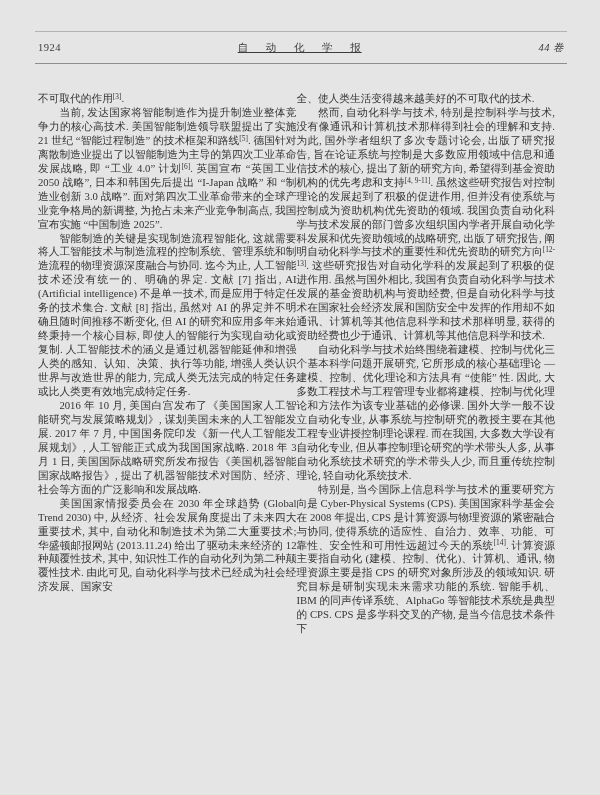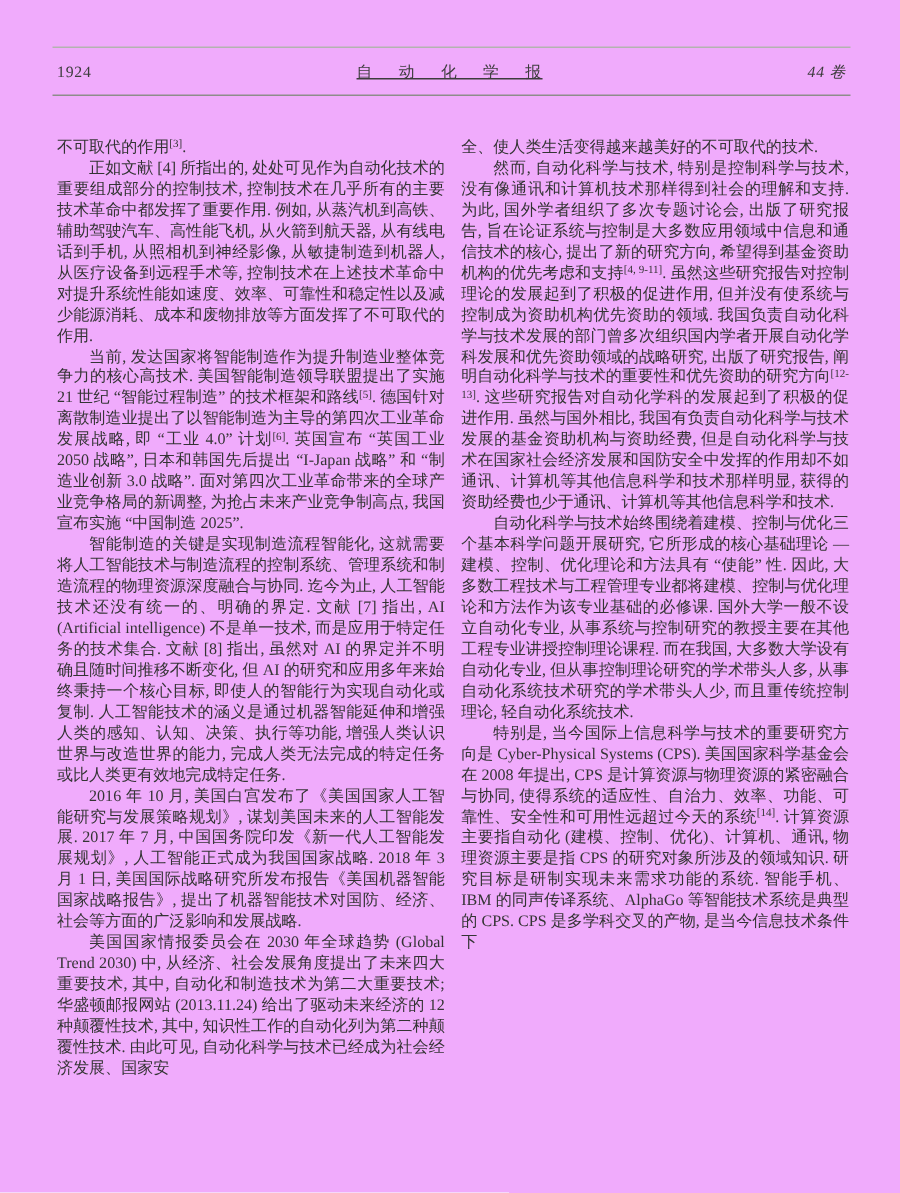--- a/index.html
+++ b/index.html
@@ -4,21 +4,21 @@
 <style>
   html, body {
     margin: 0;
     padding: 0;
     background: #fbfbf9;
   }
   .page {
     position: relative;
     width: 600px;
     height: 795px;
-    background: #f0abfc;
+    background: #e5e5e5;
     overflow: hidden;
     font-family: "Liberation Serif", "DejaVu Serif", serif;
     color: #363636;
   }
   
   .running-head {
     position: absolute;
     left: 35px;
     right: 33px;
     top: 31px;
@@ -45,21 +45,20 @@
     text-decoration: underline;
   }
   .head-volume { letter-spacing: 0.5px; font-style: italic; }
   
   .columns {
     position: absolute;
     top: 92px;
     left: 38px;
     right: 34px;
     display: flex;
-    gap: 11px;
   }
   .col {
     width: 258.5px;
     flex: 0 0 258.5px;
     font-size: 10.7px;
     line-height: 13.95px;
     text-align: justify;
     color: #343434;
   }
   .para {
@@ -87,21 +86,20 @@
       <span class="head-page-number">1924</span>
       <span class="head-journal">自 动 化 学 报</span>
       <span class="head-volume">44 卷</span>
     </div>
     <hr class="rule rule-bottom">
   </header>
 
   <main class="columns">
     <section class="col">
         <p class="para cont">不可取代的作用<sup>[3]</sup>.</p>
-        <p class="para">正如文献 [4] 所指出的, 处处可见作为自动化技术的重要组成部分的控制技术, 控制技术在几乎所有的主要技术革命中都发挥了重要作用. 例如, 从蒸汽机到高铁、辅助驾驶汽车、高性能飞机, 从火箭到航天器, 从有线电话到手机, 从照相机到神经影像, 从敏捷制造到机器人, 从医疗设备到远程手术等, 控制技术在上述技术革命中对提升系统性能如速度、效率、可靠性和稳定性以及减少能源消耗、成本和废物排放等方面发挥了不可取代的作用.</p>
         <p class="para">当前, 发达国家将智能制造作为提升制造业整体竞争力的核心高技术. 美国智能制造领导联盟提出了实施 21 世纪 “智能过程制造” 的技术框架和路线<sup>[5]</sup>. 德国针对离散制造业提出了以智能制造为主导的第四次工业革命发展战略, 即 “工业 4.0” 计划<sup>[6]</sup>. 英国宣布 “英国工业 2050 战略”, 日本和韩国先后提出 “I-Japan 战略” 和 “制造业创新 3.0 战略”. 面对第四次工业革命带来的全球产业竞争格局的新调整, 为抢占未来产业竞争制高点, 我国宣布实施 “中国制造 2025”.</p>
         <p class="para">智能制造的关键是实现制造流程智能化, 这就需要将人工智能技术与制造流程的控制系统、管理系统和制造流程的物理资源深度融合与协同. 迄今为止, 人工智能技术还没有统一的、明确的界定. 文献 [7] 指出, AI (Artificial intelligence) 不是单一技术, 而是应用于特定任务的技术集合. 文献 [8] 指出, 虽然对 AI 的界定并不明确且随时间推移不断变化, 但 AI 的研究和应用多年来始终秉持一个核心目标, 即使人的智能行为实现自动化或复制. 人工智能技术的涵义是通过机器智能延伸和增强人类的感知、认知、决策、执行等功能, 增强人类认识世界与改造世界的能力, 完成人类无法完成的特定任务或比人类更有效地完成特定任务.</p>
         <p class="para">2016 年 10 月, 美国白宫发布了《美国国家人工智能研究与发展策略规划》, 谋划美国未来的人工智能发展. 2017 年 7 月, 中国国务院印发《新一代人工智能发展规划》, 人工智能正式成为我国国家战略. 2018 年 3 月 1 日, 美国国际战略研究所发布报告《美国机器智能国家战略报告》, 提出了机器智能技术对国防、经济、社会等方面的广泛影响和发展战略.</p>
         <p class="para">美国国家情报委员会在 2030 年全球趋势 (Global Trend 2030) 中, 从经济、社会发展角度提出了未来四大重要技术, 其中, 自动化和制造技术为第二大重要技术; 华盛顿邮报网站 (2013.11.24) 给出了驱动未来经济的 12 种颠覆性技术, 其中, 知识性工作的自动化列为第二种颠覆性技术. 由此可见, 自动化科学与技术已经成为社会经济发展、国家安</p>
       </section>
     <section class="col">
         <p class="para cont">全、使人类生活变得越来越美好的不可取代的技术.</p>
         <p class="para">然而, 自动化科学与技术, 特别是控制科学与技术, 没有像通讯和计算机技术那样得到社会的理解和支持. 为此, 国外学者组织了多次专题讨论会, 出版了研究报告, 旨在论证系统与控制是大多数应用领域中信息和通信技术的核心, 提出了新的研究方向, 希望得到基金资助机构的优先考虑和支持<sup>[4, 9-11]</sup>. 虽然这些研究报告对控制理论的发展起到了积极的促进作用, 但并没有使系统与控制成为资助机构优先资助的领域. 我国负责自动化科学与技术发展的部门曾多次组织国内学者开展自动化学科发展和优先资助领域的战略研究, 出版了研究报告, 阐明自动化科学与技术的重要性和优先资助的研究方向<sup>[12-13]</sup>. 这些研究报告对自动化学科的发展起到了积极的促进作用. 虽然与国外相比, 我国有负责自动化科学与技术发展的基金资助机构与资助经费, 但是自动化科学与技术在国家社会经济发展和国防安全中发挥的作用却不如通讯、计算机等其他信息科学和技术那样明显, 获得的资助经费也少于通讯、计算机等其他信息科学和技术.</p>
         <p class="para">自动化科学与技术始终围绕着建模、控制与优化三个基本科学问题开展研究, 它所形成的核心基础理论 — 建模、控制、优化理论和方法具有 “使能” 性. 因此, 大多数工程技术与工程管理专业都将建模、控制与优化理论和方法作为该专业基础的必修课. 国外大学一般不设立自动化专业, 从事系统与控制研究的教授主要在其他工程专业讲授控制理论课程. 而在我国, 大多数大学设有自动化专业, 但从事控制理论研究的学术带头人多, 从事自动化系统技术研究的学术带头人少, 而且重传统控制理论, 轻自动化系统技术.</p>
         <p class="para">特别是, 当今国际上信息科学与技术的重要研究方向是 Cyber-Physical Systems (CPS). 美国国家科学基金会在 2008 年提出, CPS 是计算资源与物理资源的紧密融合与协同, 使得系统的适应性、自治力、效率、功能、可靠性、安全性和可用性远超过今天的系统<sup>[14]</sup>. 计算资源主要指自动化 (建模、控制、优化)、计算机、通讯, 物理资源主要是指 CPS 的研究对象所涉及的领域知识. 研究目标是研制实现未来需求功能的系统. 智能手机、IBM 的同声传译系统、AlphaGo 等智能技术系统是典型的 CPS. CPS 是多学科交叉的产物, 是当今信息技术条件下</p>

